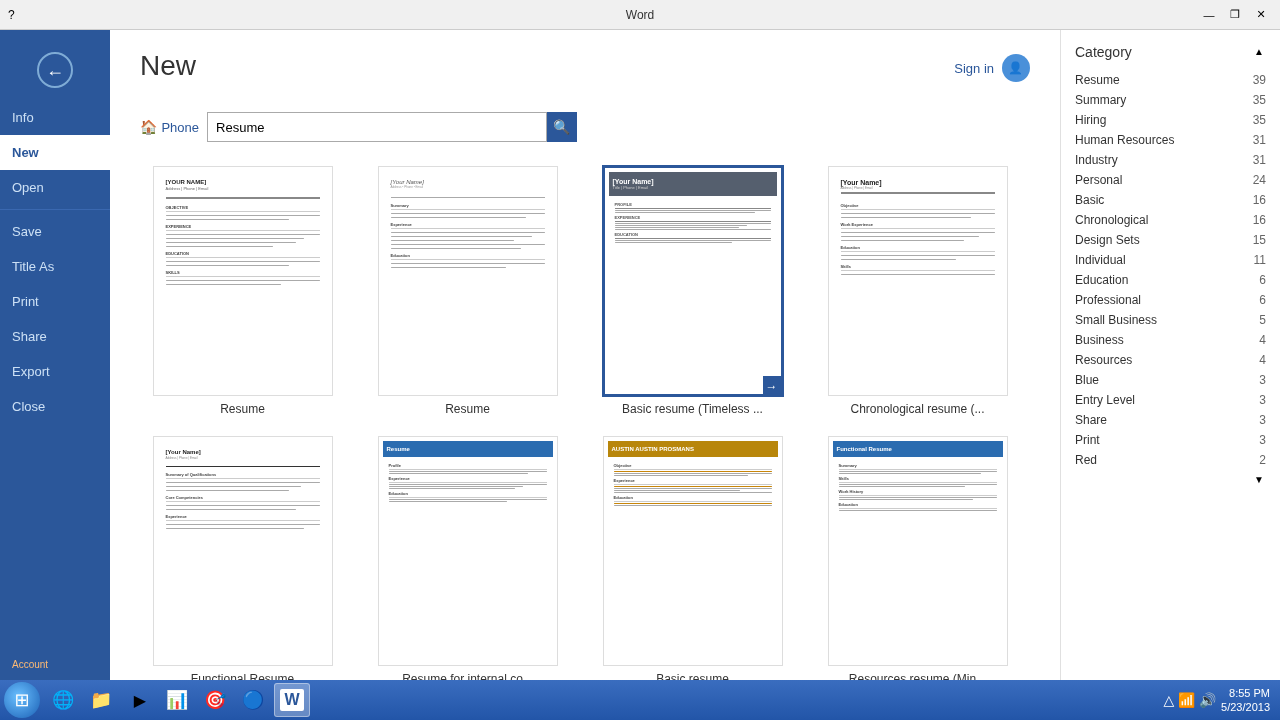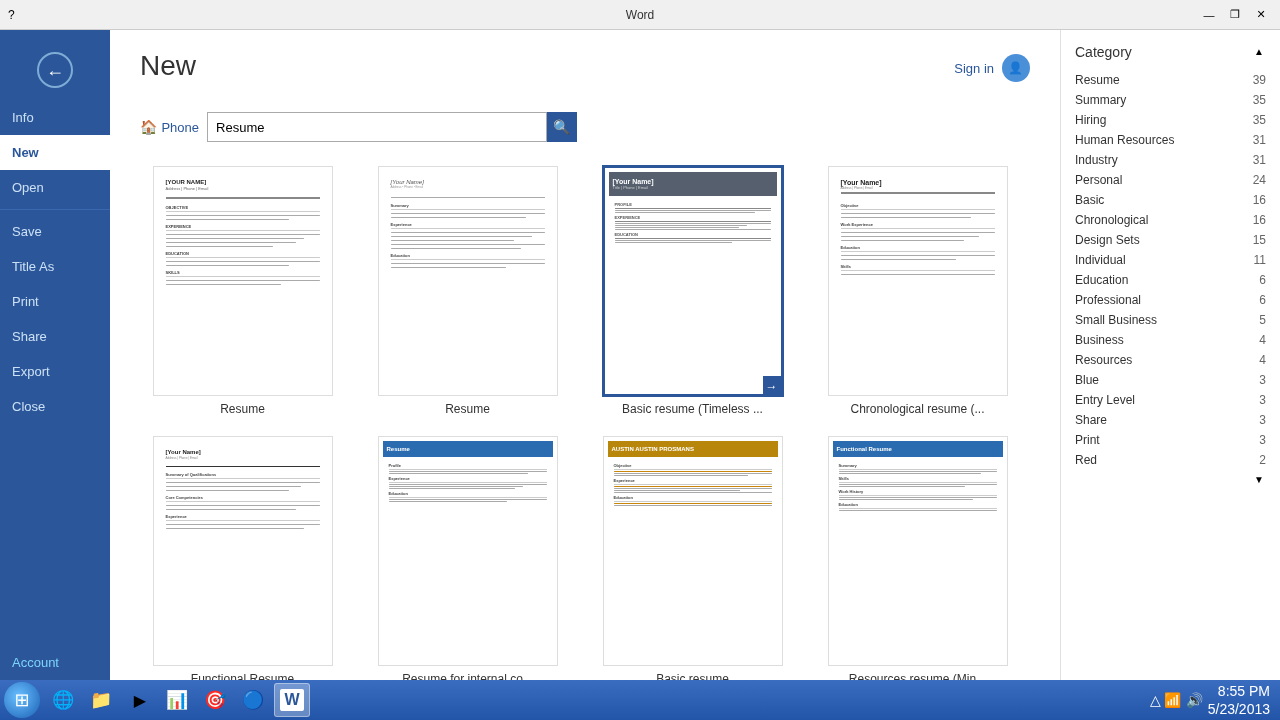--- a/index.html
+++ b/index.html
@@ -81,22 +81,22 @@
       font-weight: 600;
     }
     .sidebar-divider {
       height: 1px;
       background: #3a68b0;
       margin: 4px 0;
     }
     .sidebar-spacer { flex: 1; }
     .sidebar-bottom-item {
       padding: 10px 12px;
-      color: #7dd3fc;
-      font-size: 13px;
+      color: #fdba74;
+      font-size: 10px;
       cursor: pointer;
     }
 
     
     .content {
       flex: 1;
       overflow-y: auto;
       padding: 20px 30px;
       background: #fff;
     }
@@ -243,21 +243,21 @@
       align-items: center;
       gap: 4px;
       padding: 0 6px;
       height: 100%;
     }
     .tray-icon { font-size: 14px; color: #fff; cursor: pointer; }
     .tray-time {
       display: flex;
       flex-direction: column;
       align-items: flex-end;
-      font-size: 14px;
+      font-size: 11px;
       color: #fff;
       line-height: 1.3;
     }
     .selected-overlay {
       position: absolute;
       bottom: 0;
       right: 0;
       background: #2b579a;
       color: #fff;
       width: 18px;

